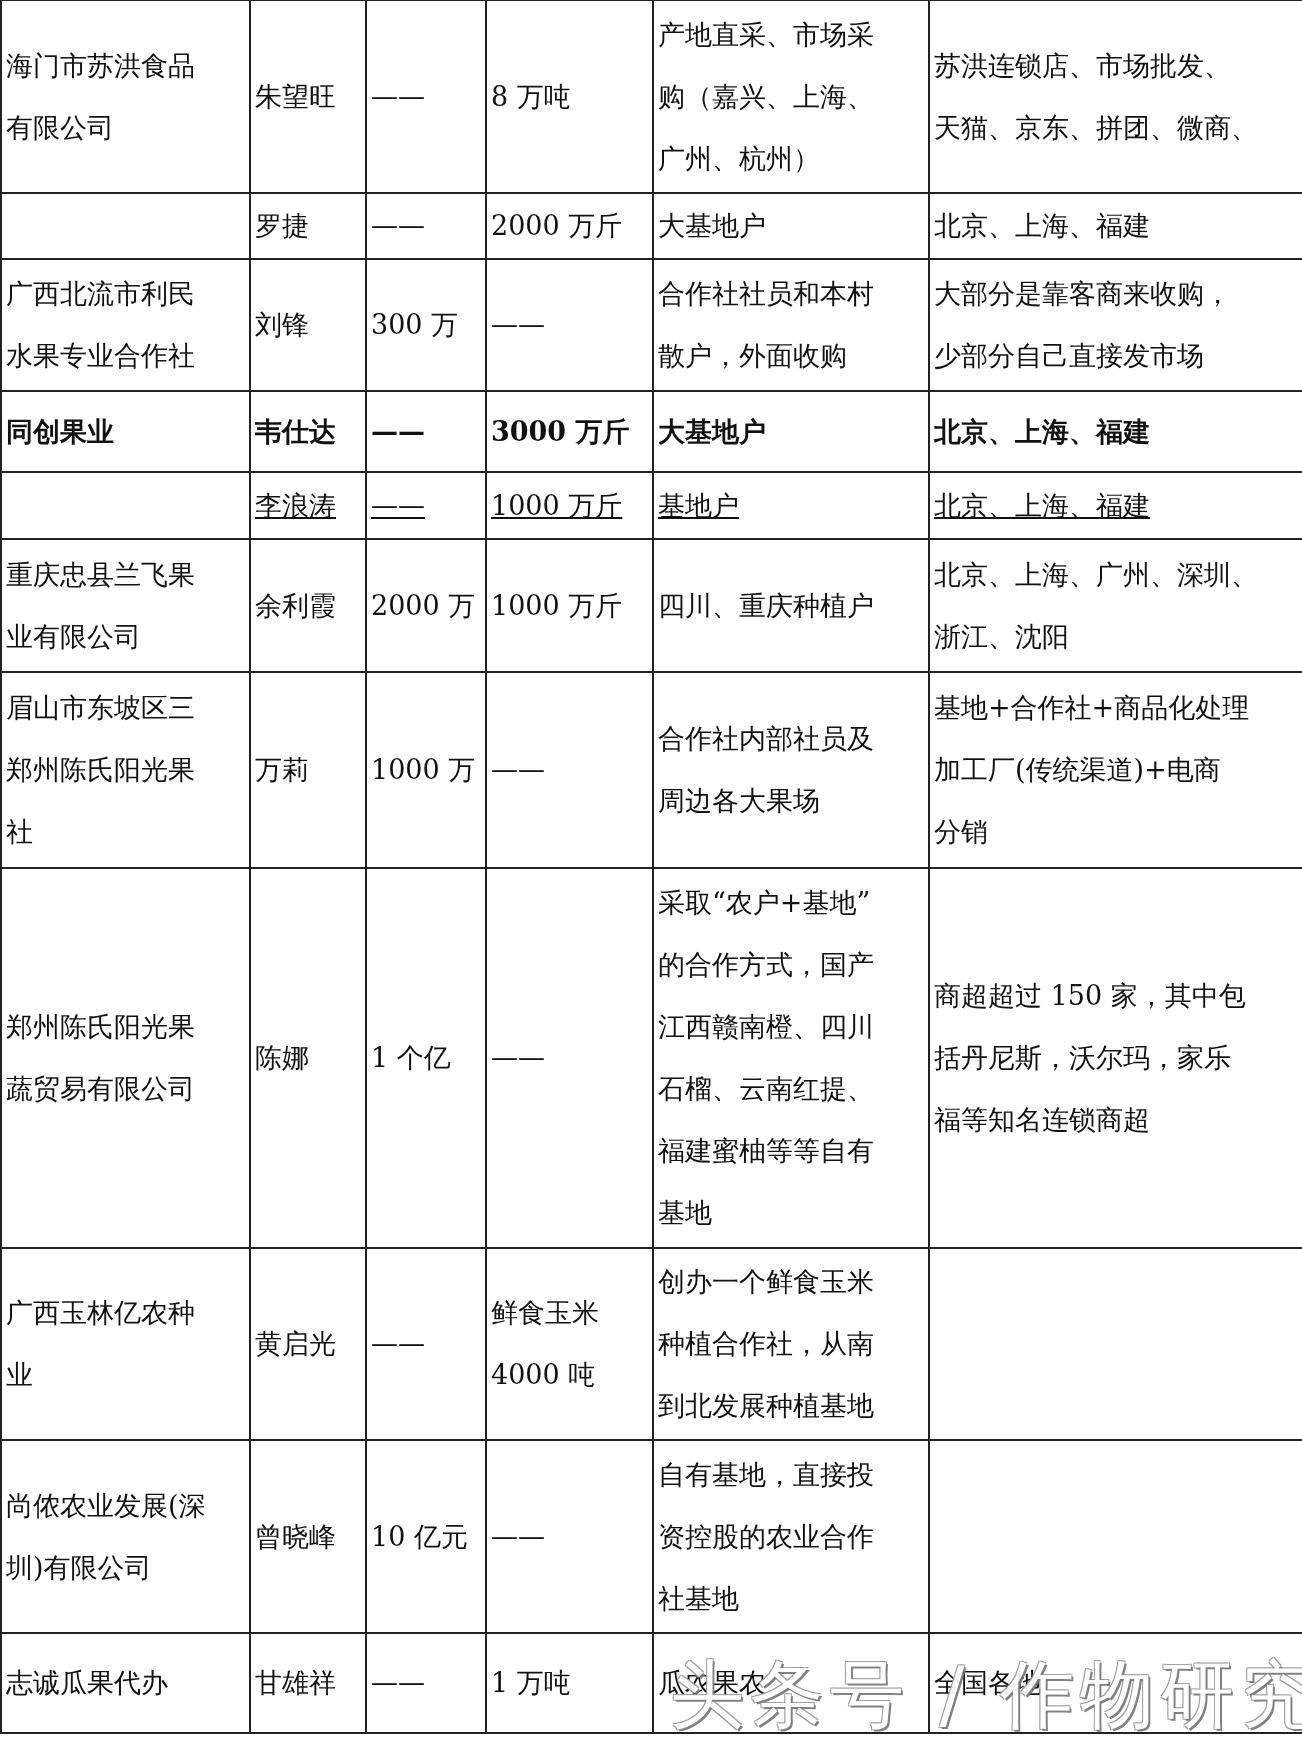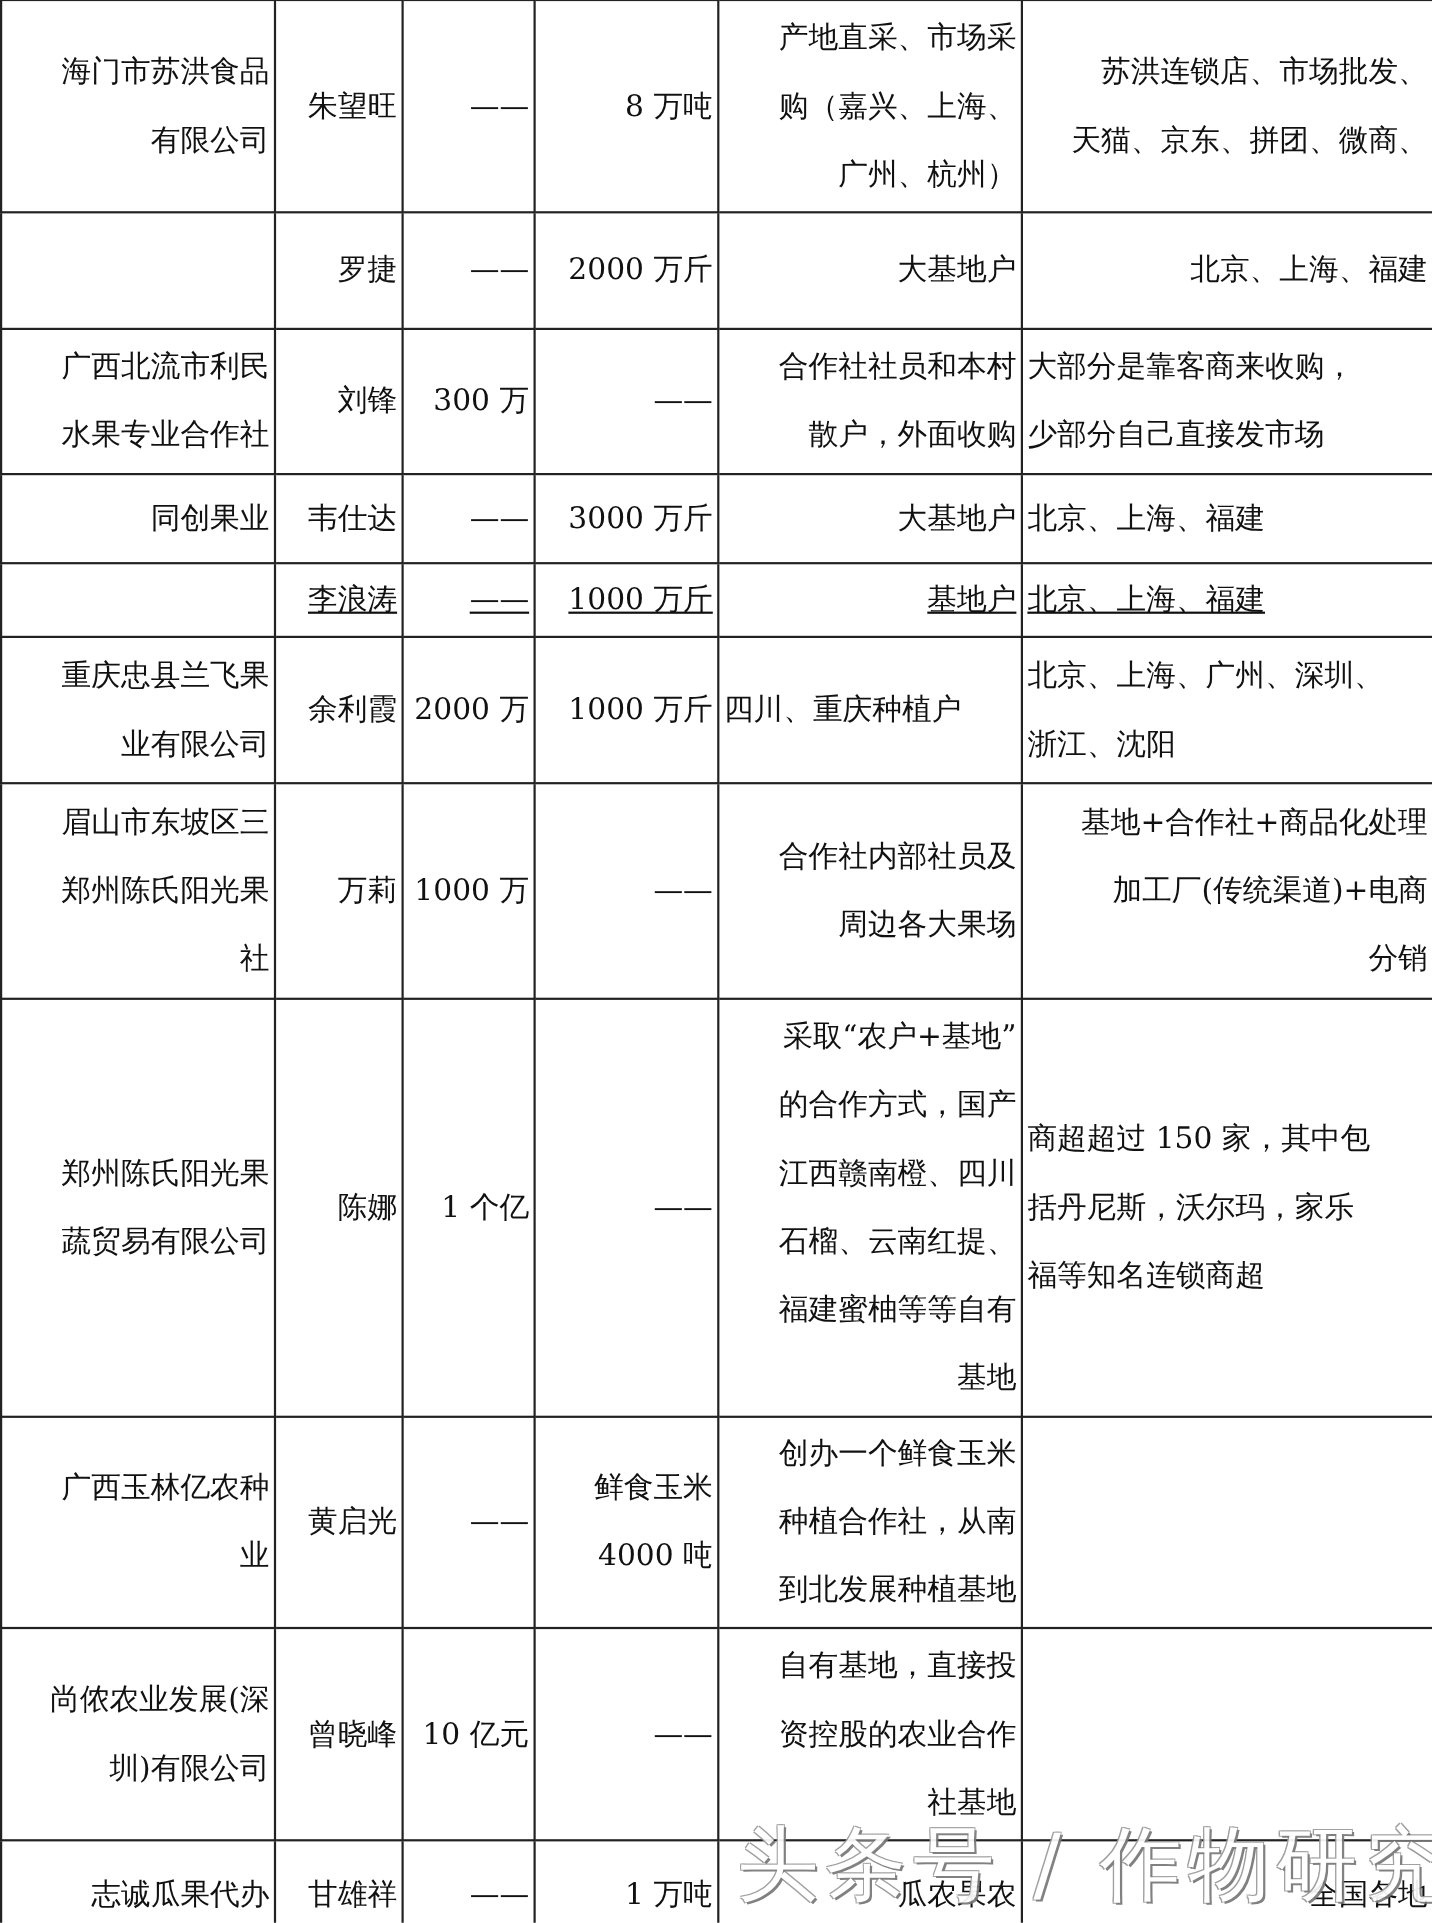--- a/index.html
+++ b/index.html
@@ -1,20 +1,20 @@
 <!DOCTYPE html>
 <html><head>
 <meta charset="utf-8">
 <style>
   html, body { margin: 0; padding: 0; background: #ffffff; }
   body { width: 1302px; height: 1748px; overflow: hidden; position: relative;
          font-family: "DejaVu Serif", "Liberation Serif", serif; color: #111; }
   table { border-collapse: collapse; position: absolute; left: 0; top: -1px; table-layout: fixed; width: 1302px; }
   td { border: 2px solid #222; padding: 0 4px; font-size: 27px; line-height: 62px; vertical-align: middle; word-break: break-all; }
-  td.c { text-align: right; }
+  td.c { text-align: left; }
   td.l { text-align: left; }
   td .ln { display: block; }
   .watermark { position: absolute; left: 670px; top: 1646px; font-family: "DejaVu Sans", sans-serif; font-size: 74px;
                color: #fff; letter-spacing: 6px; white-space: nowrap;
                text-shadow: 2px 2px 0 #777, -1px -1px 0 #999, 1px -1px 0 #999, -1px 1px 0 #999; opacity: 0.92; }
 </style>
 </head>
 <body>
 
 <table>
@@ -40,21 +40,21 @@
         <td class="c">
           <span class="ln">产地直采、市场采</span>
           <span class="ln">购（嘉兴、上海、</span>
           <span class="ln">广州、杭州）</span>
         </td>
         <td class="c">
           <span class="ln">苏洪连锁店、市场批发、</span>
           <span class="ln">天猫、京东、拼团、微商、</span>
         </td>
       </tr>
-      <tr style="height: 106px;">
+      <tr style="height: 66px;">
         <td class="c"></td>
         <td class="c"><span>罗捷</span></td>
         <td class="c"><span>——</span></td>
         <td class="c">
           <span class="ln">2000 万斤</span>
         </td>
         <td class="c">
           <span class="ln">大基地户</span>
         </td>
         <td class="c">
@@ -73,21 +73,21 @@
         </td>
         <td class="c">
           <span class="ln">合作社社员和本村</span>
           <span class="ln">散户，外面收购</span>
         </td>
         <td class="l">
           <span class="ln">大部分是靠客商来收购，</span>
           <span class="ln">少部分自己直接发市场</span>
         </td>
       </tr>
-      <tr style="height: 81px;">
+      <tr style="height: 81px; font-weight: bold;">
         <td class="c">
           <span class="ln">同创果业</span>
         </td>
         <td class="c"><span>韦仕达</span></td>
         <td class="c"><span>——</span></td>
         <td class="c">
           <span class="ln">3000 万斤</span>
         </td>
         <td class="c">
           <span class="ln">大基地户</span>

